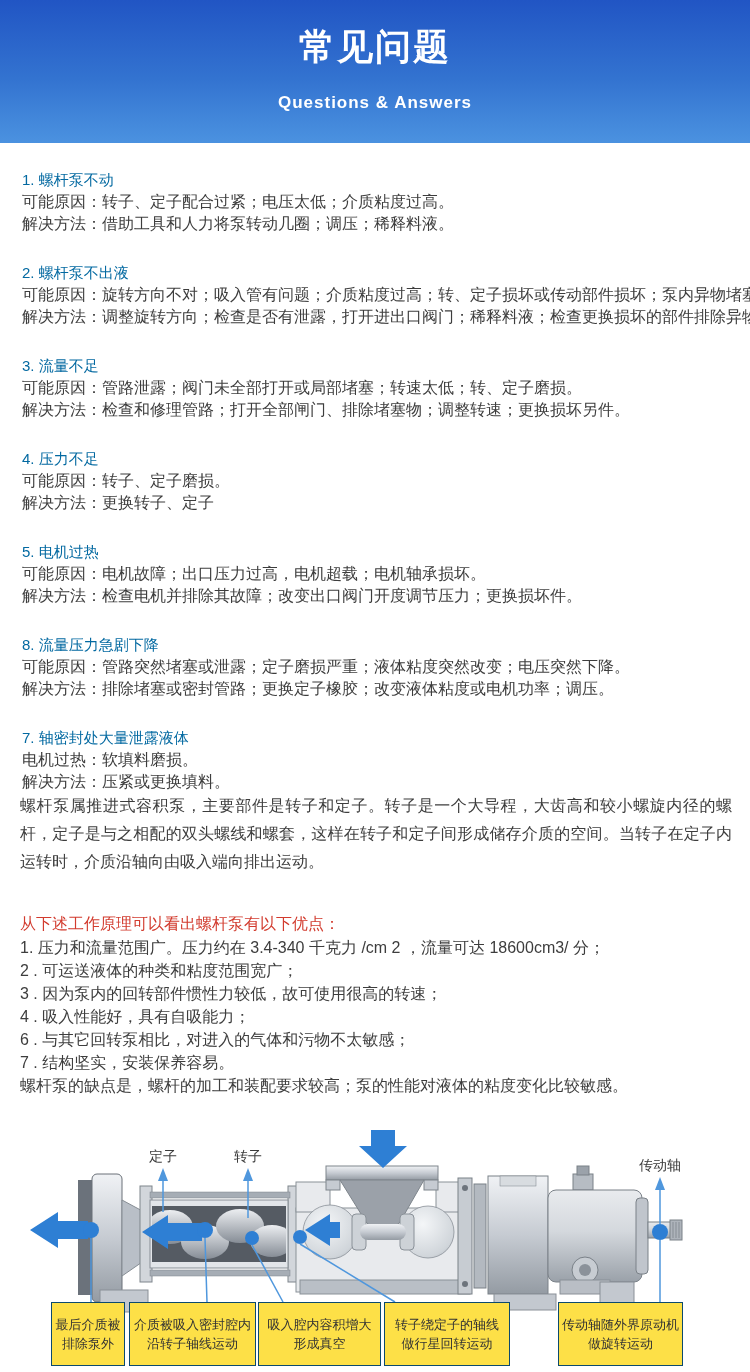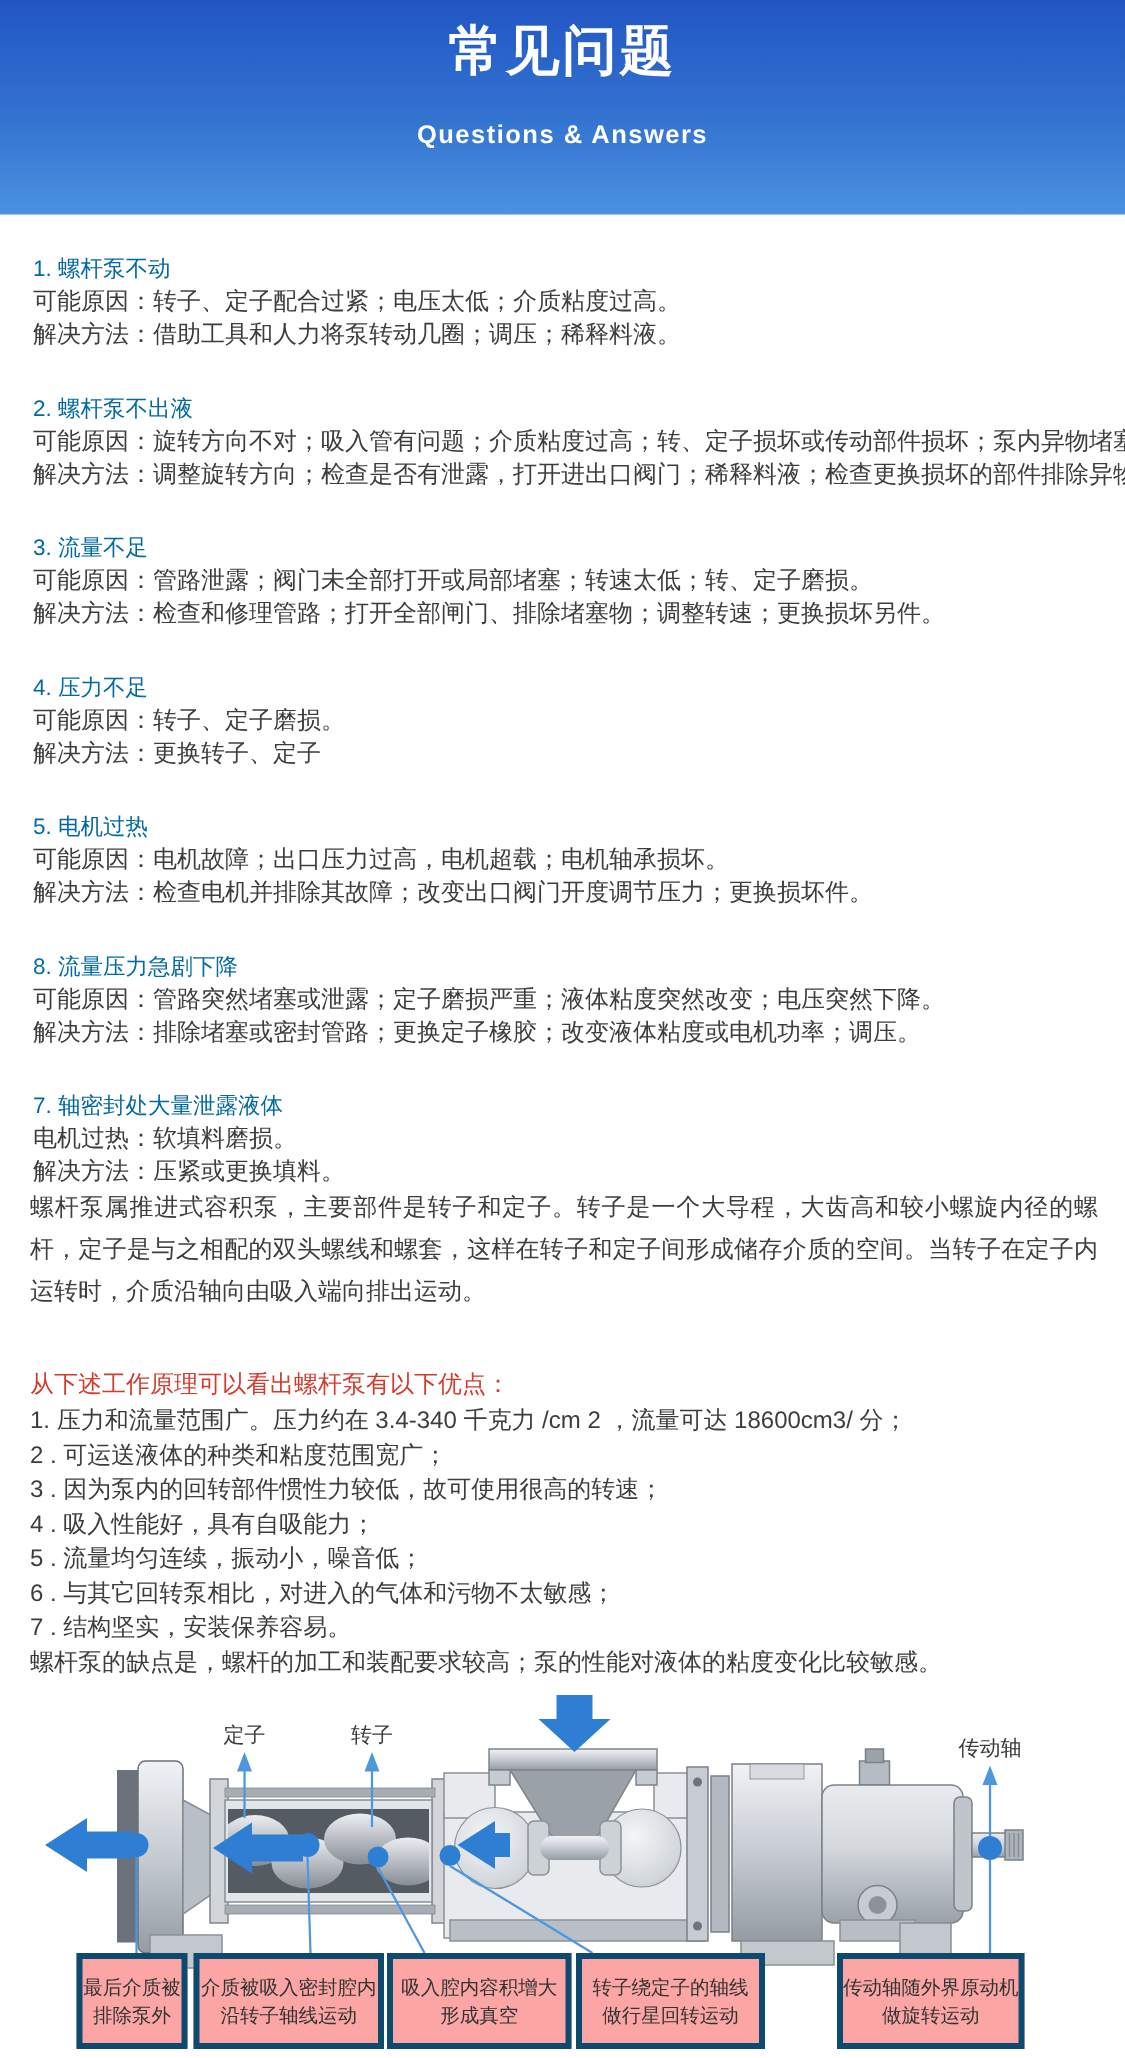--- a/index.html
+++ b/index.html
@@ -9,21 +9,21 @@
     font-family:"Liberation Sans","DejaVu Sans",sans-serif;
     color:#3d3d3d;
   }
   
   .banner{
     position:absolute;left:0;top:0;width:750px;height:143px;
     background:linear-gradient(180deg,#2155c4 0%,#3373d0 55%,#4b92e0 100%);
     text-align:center;
   }
   .banner-title{
-    margin:0;padding-top:10px;
+    margin:13px;padding-top:10px;
     font-size:36px;font-weight:bold;color:#ffffff;letter-spacing:2px;
   }
   .banner-sub{
     margin-top:21px;font-size:17px;font-weight:bold;color:#ffffff;letter-spacing:1px;
   }
   
   .qa-item{position:absolute;left:22px;width:726px;}
   .qa-title{font-size:15px;line-height:22px;color:#0369a1;white-space:nowrap;}
   .qa-line{font-size:16px;line-height:22px;color:#3d3d3d;white-space:nowrap;}
   
@@ -36,21 +36,21 @@
   .adv-head{font-size:16px;line-height:25px;color:#d23b2e;white-space:nowrap;}
   .adv-line{font-size:16px;line-height:23px;color:#3d3d3d;white-space:nowrap;}
   
   .diagram{position:absolute;left:0;top:1130px;width:750px;height:242px;}
   .diagram svg{position:absolute;left:0;top:0;}
   .part-label{
     position:absolute;font-size:14px;color:#3a3a3a;white-space:nowrap;
   }
   .step-box{
     position:absolute;top:172px;height:64px;box-sizing:border-box;
-    border:4px solid #0c4a6e;background:#fca5a5;
+    border:1px solid #0c4a6e;background:#fde047;
     display:flex;flex-direction:column;justify-content:center;
     text-align:center;font-size:13px;line-height:19px;color:#333333;
   }
 </style>
 </head>
 <body>
 
 <div class="page">
 
   <header class="banner">
@@ -95,21 +95,20 @@
   </section>
 
   <p class="desc">螺杆泵属推进式容积泵，主要部件是转子和定子。转子是一个大导程，大齿高和较小螺旋内径的螺杆，定子是与之相配的双头螺线和螺套，这样在转子和定子间形成储存介质的空间。当转子在定子内运转时，介质沿轴向由吸入端向排出运动。</p>
 
   <div class="adv">
     <div class="adv-head">从下述工作原理可以看出螺杆泵有以下优点：</div>
     <div class="adv-line">1. 压力和流量范围广。压力约在 3.4-340 千克力 /cm 2 ，流量可达 18600cm3/ 分；</div>
     <div class="adv-line">2 . 可运送液体的种类和粘度范围宽广；</div>
     <div class="adv-line">3 . 因为泵内的回转部件惯性力较低，故可使用很高的转速；</div>
     <div class="adv-line">4 . 吸入性能好，具有自吸能力；</div>
-    <div class="adv-line">5 . 流量均匀连续，振动小，噪音低；</div>
     <div class="adv-line">6 . 与其它回转泵相比，对进入的气体和污物不太敏感；</div>
     <div class="adv-line">7 . 结构坚实，安装保养容易。</div>
     <div class="adv-line">螺杆泵的缺点是，螺杆的加工和装配要求较高；泵的性能对液体的粘度变化比较敏感。</div>
   </div>
 
   <div class="diagram">
 
     <svg width="750" height="242" viewBox="0 0 750 242">
       <defs>
         <linearGradient id="gMetalV" x1="0" y1="0" x2="0" y2="1">

